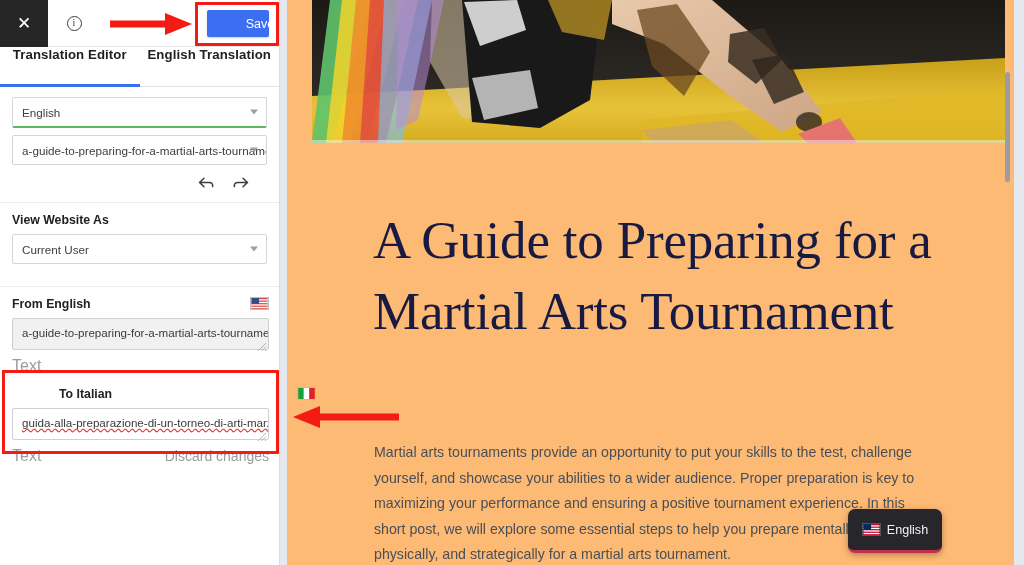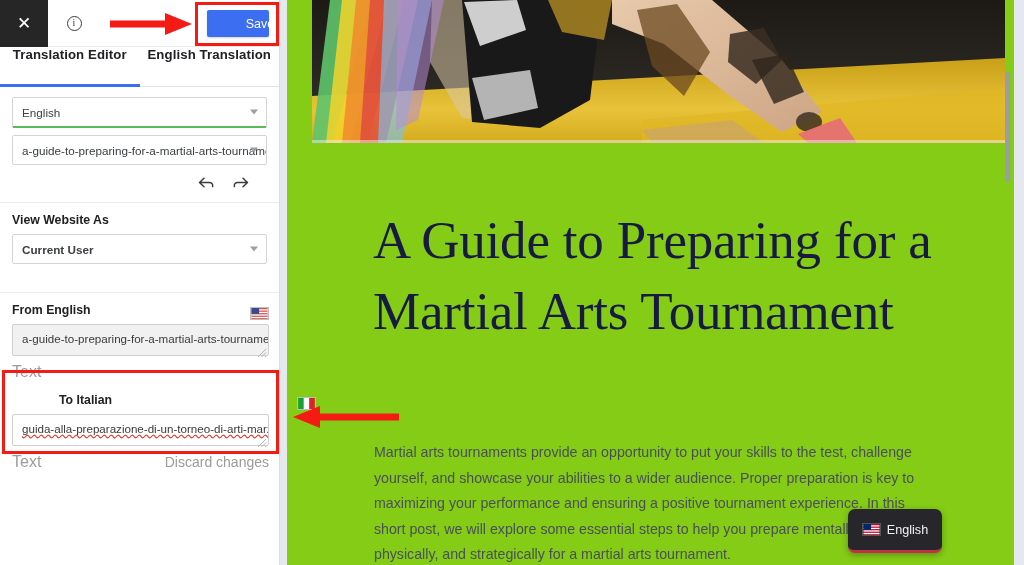--- a/index.html
+++ b/index.html
@@ -101,21 +101,21 @@
   .undo-row {
     display: flex; justify-content: flex-end; gap: 17px;
     padding: 2px 16px 4px 0;
   }
   .uicon { cursor: pointer; display: block; }
 
   .sb-label {
     font-size: 12.3px; font-weight: bold; color: #212121;
     margin-bottom: 7px;
   }
-  .hdr-row { display: flex; align-items: center; justify-content: space-between; }
+  .hdr-row { display: flex; align-items: flex-start; justify-content: space-between; }
 
   .flag { width: 19px; height: 13px; border: 1px solid #bdbdbd; display: block; overflow: hidden; position: relative;}
   .flag svg { display:block; }
 
   .ta-wrap { position: relative; width: 257px; }
   .ta {
     width: 257px; height: 32px;
     border: 1px solid #cfcfcf; border-radius: 2px;
     background: #f1f1f1;
     font-family: "Liberation Sans", sans-serif;
@@ -139,21 +139,21 @@
     display: flex; justify-content: space-between; align-items: center;
     width: 257px; margin-top: 3px;
   }
   .meta-txt { font-size: 16px; color: #9b9b9b; text-align: center; }
   .discard { font-size: 14px; color: #9b9b9b; cursor: pointer; }
 
   
   #content {
     position: absolute; left: 287px; top: 0;
     width: 727px; height: 565px;
-    background: #84cc16;
+    background: #fdba74;
     overflow: hidden;
   }
   .hero {
     position: absolute; left: 25px; top: 0; width: 693px; height: 143px;
     overflow: hidden; background: #111;
   }
   .hero-inner { position: absolute; inset: 0; }
   .post-title {
     position: absolute; left: 86px; top: 205px; width: 560px;
     font-family: "Liberation Serif", serif;
@@ -307,21 +307,21 @@
           <path d="M3.5 7.5 L8 3.2 M3.5 7.5 L8 11.8 M3.5 7.5 L13 7.5 C16 7.5 17 9.2 16.6 11.6" fill="none" stroke="#3c3c3c" stroke-width="1.5" stroke-linecap="round" stroke-linejoin="round"></path>
         </svg>
         <svg class="uicon" width="19" height="15" viewBox="0 0 19 15">
           <path d="M15.5 7.5 L11 3.2 M15.5 7.5 L11 11.8 M15.5 7.5 L6 7.5 C3 7.5 2 9.2 2.4 11.6" fill="none" stroke="#3c3c3c" stroke-width="1.5" stroke-linecap="round" stroke-linejoin="round"></path>
         </svg>
       </div>
     </div>
 
     <div class="sb-section">
       <div class="sb-label">View Website As</div>
-      <div class="sel" style="margin-bottom:20px;font-weight:bold;">
+      <div class="sel" style="margin-bottom:14px;">
         <span>Current User</span>
         <span class="caret"></span>
       </div>
     </div>
 
     <div class="sb-section nb" style="padding-bottom:4px;">
       <div class="hdr-row" style="width:257px;">
         <div class="sb-label">From English</div>
         <span class="flag">
           <svg width="17" height="11" viewBox="0 0 19 13">

